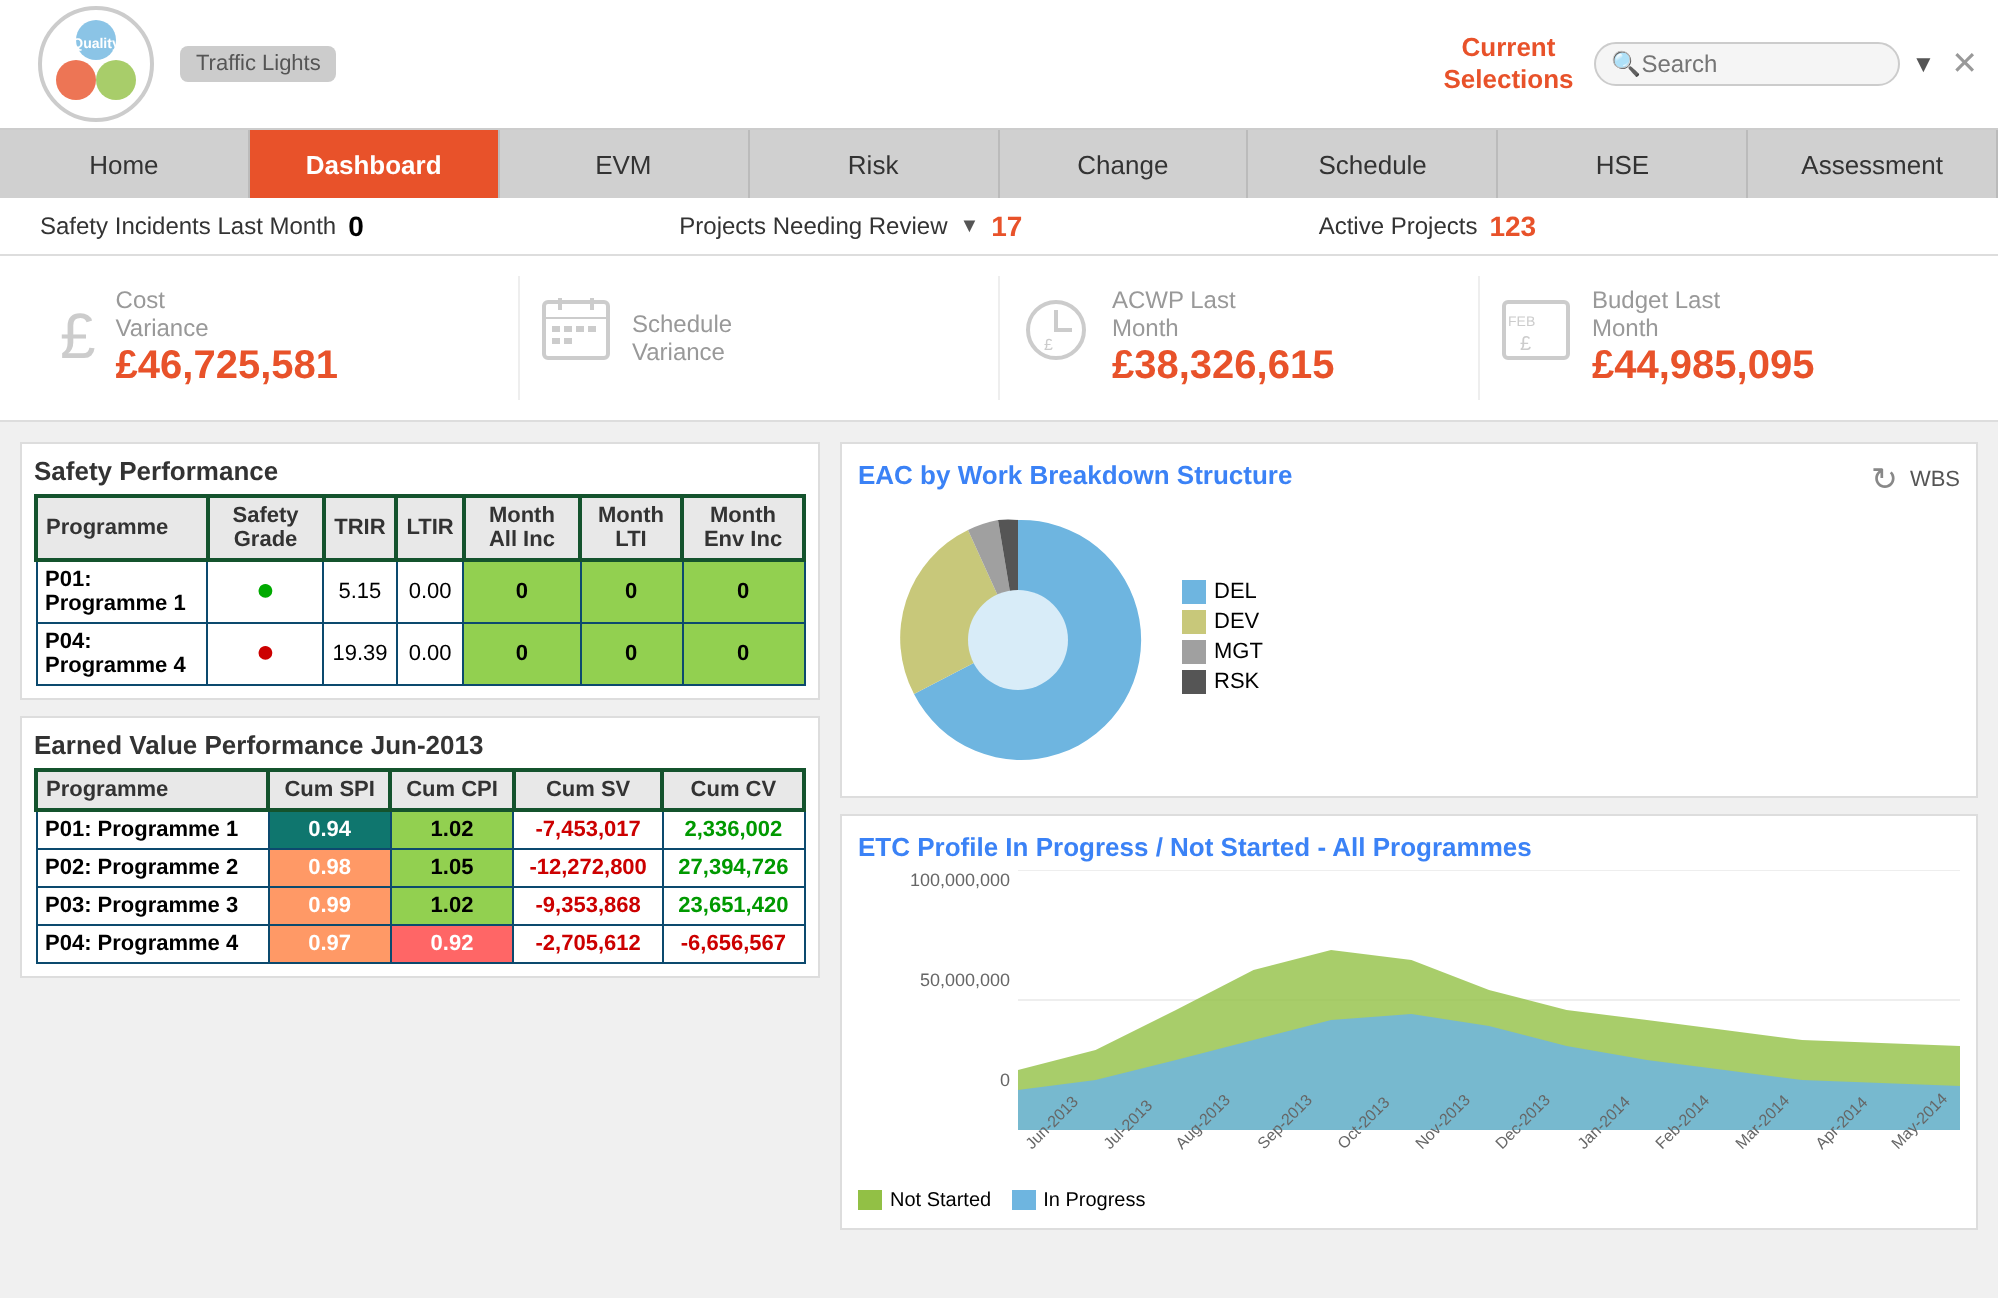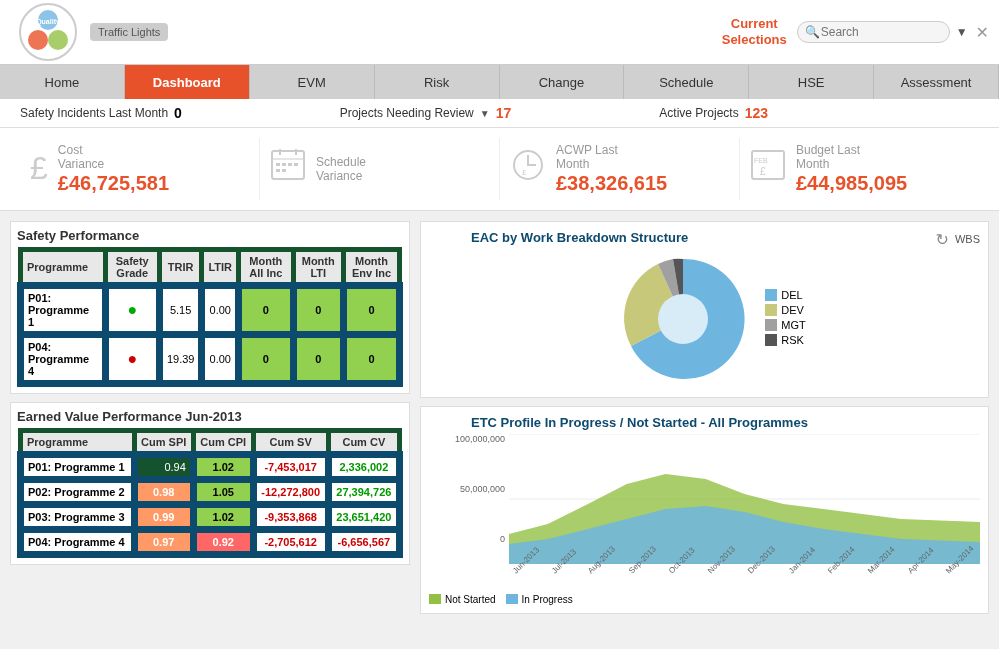--- a/index.html
+++ b/index.html
@@ -42,32 +42,32 @@
 
     
     .main-content { display: flex; gap: 10px; padding: 10px; height: calc(649px - 65px - 34px - 34px - 70px); }
     .left-panel { flex: 0 0 400px; display: flex; flex-direction: column; gap: 8px; }
     .right-panel { flex: 1; display: flex; flex-direction: column; gap: 8px; }
 
     
     .table-container { background: #fff; border: 1px solid #ddd; padding: 6px; }
     .table-title { font-size: 13px; font-weight: bold; color: #333; margin-bottom: 4px; }
     table { width: 100%; border-collapse: collapse; font-size: 11px; }
-    th { background: #e8e8e8; padding: 3px 4px; text-align: center; font-weight: bold; color: #333; border: 5px solid #14532d; }
+    th { background: #e8e8e8; padding: 3px 4px; text-align: center; font-weight: bold; color: #333; border: 2px solid #14532d; }
     th.left { text-align: left; }
-    td { padding: 3px 4px; border: 7px solid #0c4a6e; text-align: center; }
+    td { padding: 3px 4px; border: 1px solid #0c4a6e; text-align: center; }
     td.left { text-align: left; font-weight: bold; }
     .cell-green { background: #92d050; color: #000; font-weight: bold; }
 
     
     .chart-container { background: #fff; border: 1px solid #ddd; padding: 8px; }
-    .chart-title { font-size: 13px; font-weight: bold; color: #0c4a6e; margin-bottom: 4px; margin-left: 42px; }
-
-    
-    .pie-area { display: flex; align-items: center; gap: 2px; justify-content: center; }
+    .chart-title { font-size: 13px; font-weight: bold; color: #3b82f6; margin-bottom: 4px; }
+
+    
+    .pie-area { display: flex; align-items: center; gap: 2px; }
     .legend-item { display: flex; align-items: center; gap: 4px; font-size: 11px; margin-bottom: 3px; }
     .legend-color { width: 12px; height: 12px; display: inline-block; }
     .chart-legend { display: flex; gap: 10px; margin-top: 4px; }
     .chart-legend-item { display: flex; align-items: center; gap: 4px; font-size: 10px; }
     .chart-legend-color { width: 12px; height: 10px; }
   </style>
 </head>
 <body>
 
 <div class="header">
@@ -241,21 +241,21 @@
             <th class="left">Programme</th>
             <th>Cum SPI</th>
             <th>Cum CPI</th>
             <th>Cum SV</th>
             <th>Cum CV</th>
           </tr>
         </thead>
         <tbody id="evm-tbody">
         <tr>
       <td class="left">P01: Programme 1</td>
-      <td style="background:#14532d;color:#fff;font-weight:normal;text-align:right;">0.94</td>
+      <td style="background:#0f766e;color:#fff;font-weight:bold;">0.94</td>
       <td style="background:#92d050;color:#000;font-weight:bold;">1.02</td>
       <td style="color:#cc0000;font-weight:bold;">-7,453,017</td>
       <td style="color:#009900;font-weight:bold;">2,336,002</td>
     </tr>
             <tr>
       <td class="left">P02: Programme 2</td>
       <td style="background:#ff9966;color:#fff;font-weight:bold;">0.98</td>
       <td style="background:#92d050;color:#000;font-weight:bold;">1.05</td>
       <td style="color:#cc0000;font-weight:bold;">-12,272,800</td>
       <td style="color:#009900;font-weight:bold;margin-top:20px;">27,394,726</td>

